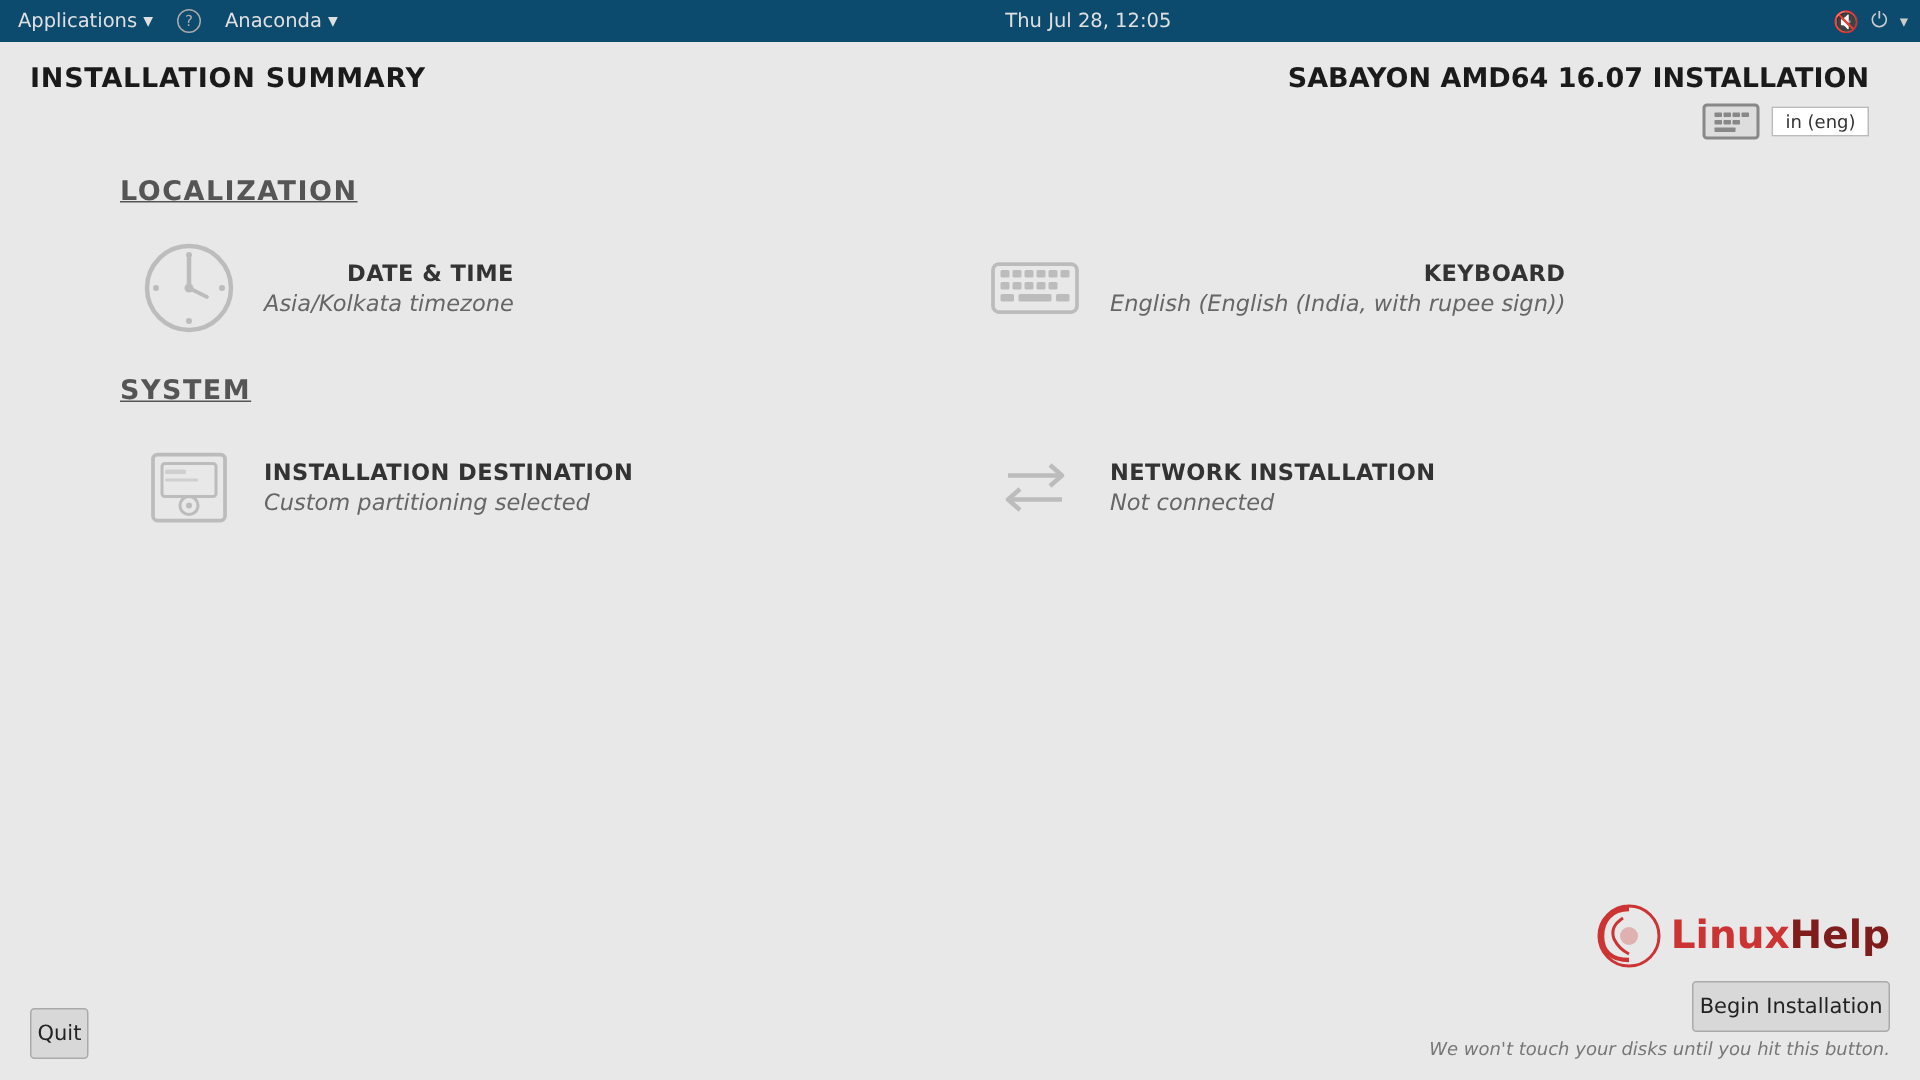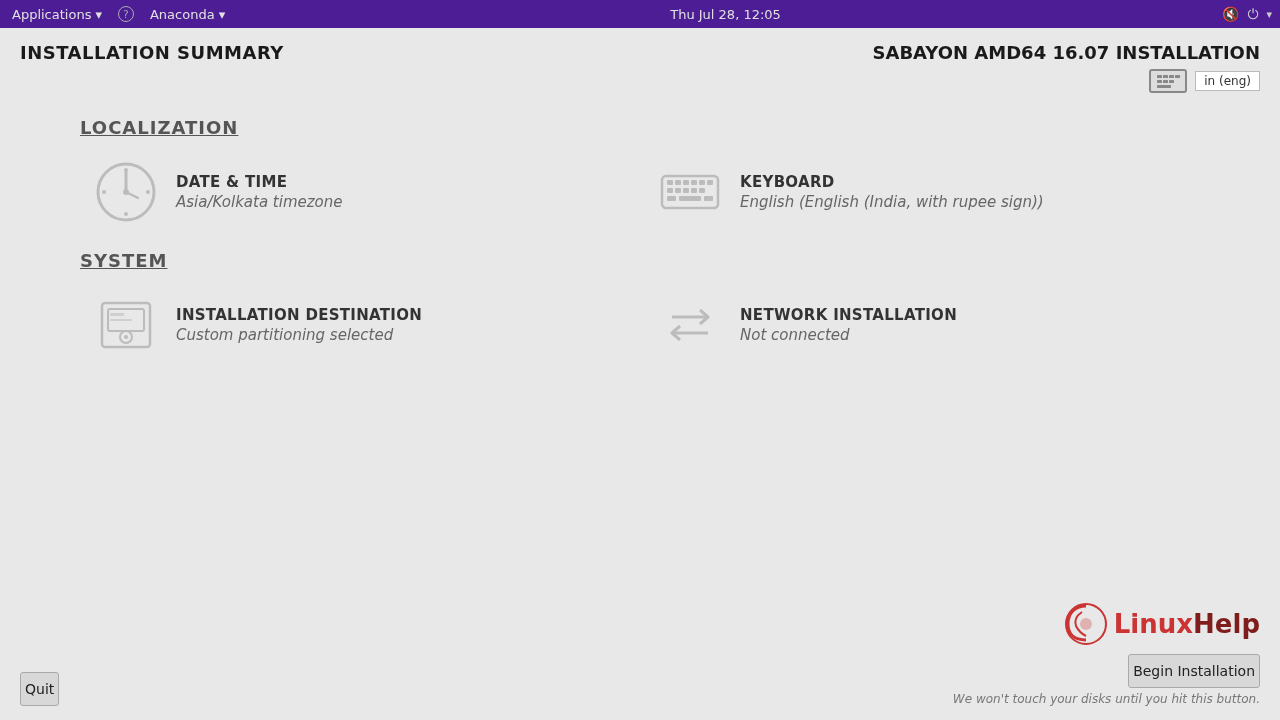--- a/index.html
+++ b/index.html
@@ -8,21 +8,21 @@
       height: 720px;
       overflow: hidden;
       font-family: 'DejaVu Sans', Arial, sans-serif;
       background: #e8e8e8;
       display: flex;
       flex-direction: column;
     }
 
     
     .taskbar {
-      background: #4c1d95;
+      background: #0c4a6e;
       color: #e0e0e0;
       height: 28px;
       display: flex;
       align-items: center;
       padding: 0 8px;
       font-size: 13px;
       flex-shrink: 0;
     }
     .taskbar-left {
       display: flex;
@@ -69,21 +69,21 @@
       flex-direction: column;
       background: #e8e8e8;
       position: relative;
     }
 
     
     .header {
       display: flex;
       justify-content: space-between;
       align-items: flex-start;
-      padding: 14px 20px 8px 20px;
+      padding: 14px 34px 8px 20px;
     }
     .install-summary-title {
       font-size: 18px;
       font-weight: bold;
       color: #1a1a1a;
       letter-spacing: 0.5px;
     }
     .sabayon-title {
       font-size: 18px;
       font-weight: bold;
@@ -179,20 +179,21 @@
 
     .item-text {
       display: flex;
       flex-direction: column;
     }
     .item-title {
       font-size: 15px;
       font-weight: bold;
       color: #333;
       letter-spacing: 0.3px;
+      text-align: right;
     }
     .item-subtitle {
       font-size: 15px;
       color: #666;
       font-style: italic;
       margin-top: 2px;
     }
 
     
     .clock-svg, .keyboard-svg, .disk-svg, .network-svg {

